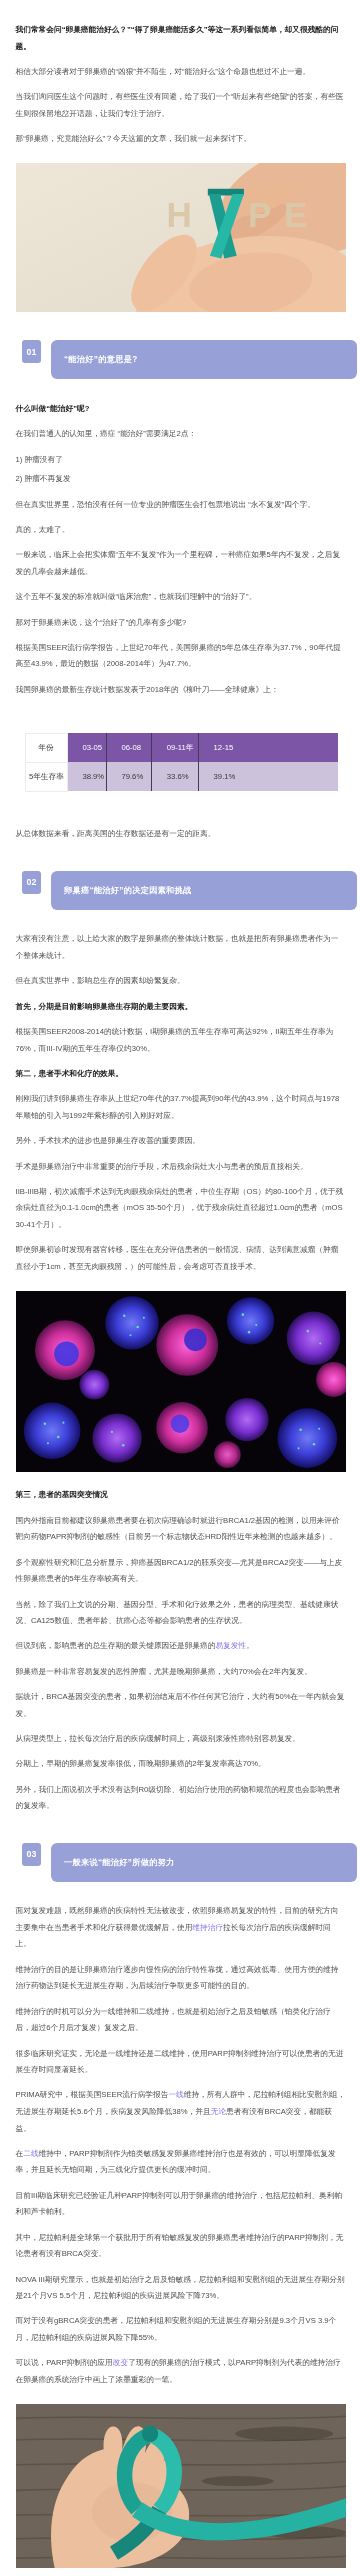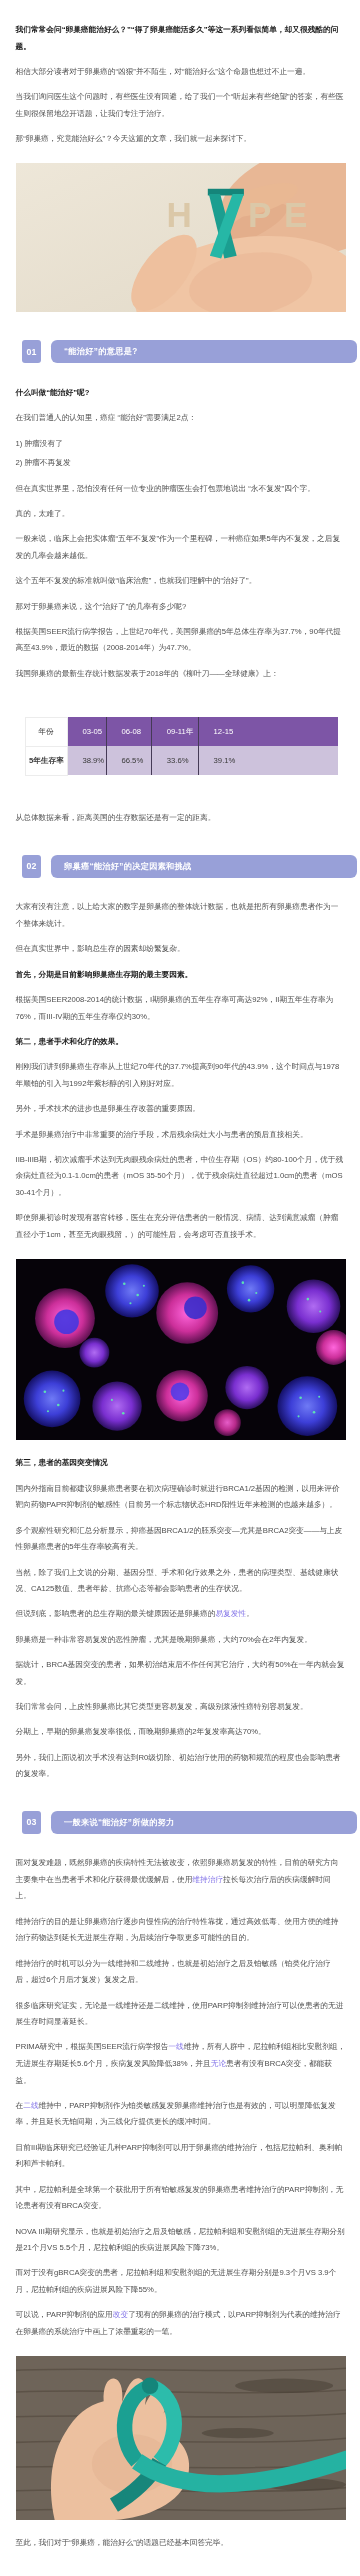--- a/index.html
+++ b/index.html
@@ -8,38 +8,38 @@
   main{padding:13.4px 15.5px 0 15.5px;}
 
   .para{font-size:7.7px;line-height:2.15;color:#4f4f4f;margin:8.8px 0;word-break:break-word;}
   .para.bold{font-weight:bold;color:#1c1c1c;}
   .para.tight{margin:3.1px 0;}
   .inline-link{color:#8273e8;text-decoration:none;cursor:pointer;}
 
   .section-header{display:flex;align-items:stretch;gap:9.3px;margin:28px 0 21.6px 6.2px;}
   .sec-num{width:19.6px;height:23px;background:#98a0d8;color:#fff;font-weight:bold;font-size:8.8px;
     border-radius:3px;display:flex;align-items:center;justify-content:center;flex:0 0 auto;}
-  .sec-bar{flex:1;height:23px;background:#98a0d8;border-radius:6.2px;display:flex;align-items:center;
+  .sec-bar{flex:1;height:39px;background:#98a0d8;border-radius:6.2px;display:flex;align-items:center;
     padding-left:13.4px;margin-right:-11.3px;}
   .sec-title{color:#fff;font-weight:bold;font-size:8.2px;letter-spacing:0.3px;}
 
   figure.photo{margin:15.5px 0px;padding:0;}
   figure.photo svg{display:block;width:100%;}
 
   .table-wrap{margin:17.5px -9.3px 17.5px -7.7px;padding:17px;}
   table.survival{border-collapse:collapse;width:100%;table-layout:fixed;}
   table.survival th,table.survival td{height:29px;font-size:7.7px;font-weight:normal;box-sizing:border-box;}
   table.survival th:nth-child(1){width:13.5%;}
   table.survival th:nth-child(2){width:12.5%;}
   table.survival th:nth-child(3){width:14.5%;}
   table.survival th:nth-child(4){width:15%;}
   thead.sv-head th{background:#7d55a6;color:#ffffff;text-align:left;padding-left:14.4px;}
   thead.sv-head th:first-child{background:#ffffff;color:#3f3f3f;text-align:center;padding-left:0;
     border:0.5px solid #ececec;}
-  tbody.sv-body th{background:#ffffff;color:#3f3f3f;text-align:center;border:0.5px solid #ececec;font-weight:bold;}
+  tbody.sv-body th{background:#ffffff;color:#3f3f3f;text-align:center;border:0.5px solid #ececec;}
   tbody.sv-body td{background:#cdc2dc;color:#3a3a3a;text-align:left;padding-left:14.4px;}
   thead.sv-head th:nth-child(n+3),tbody.sv-body td:nth-child(n+3){border-left:1px solid #453a56;}
 
   .conclusion-wrap{display:flex;justify-content:center;margin:25px 0 13.4px;}
   .conclusion-badge{background:#98a0d8;color:#fff;font-weight:bold;font-size:8.2px;
     padding:5.7px 9.8px;border-radius:10.3px 10.3px 10.3px 1px;box-shadow:2.6px 3.1px 0 #ccd2ed;letter-spacing:0.5px;}
 </style>
 </head>
 <body>
 
@@ -123,21 +123,21 @@
               <th>03-05</th>
               <th>06-08</th>
               <th>09-11年</th>
               <th>12-15</th>
             </tr>
           </thead>
       <tbody class="sv-body">
             <tr>
               <th>5年生存率</th>
               <td>38.9%</td>
-              <td>66.5%</td>
+              <td>79.6%</td>
               <td>33.6%</td>
               <td>39.1%</td>
             </tr>
           </tbody>
     </table>
   </figure>
 
   <p class="para"><span>从总体数据来看，距离美国的生存数据还是有一定的距离。</span></p>
 
   <div class="section-header">
@@ -236,21 +236,21 @@
   <p class="para"><span>多个观察性研究和汇总分析显示，抑癌基因BRCA1/2的胚系突变—尤其是BRCA2突变——与上皮性卵巢癌患者的5年生存率较高有关。</span></p>
 
   <p class="para"><span>当然，除了我们上文说的分期、基因分型、手术和化疗效果之外，患者的病理类型、基线健康状况、CA125数值、患者年龄、抗癌心态等都会影响患者的生存状况。</span></p>
 
   <p class="para"><span>但说到底，影响患者的总生存期的最关键原因还是卵巢癌的</span><a class="inline-link">易复发性</a><span>。</span></p>
 
   <p class="para"><span>卵巢癌是一种非常容易复发的恶性肿瘤，尤其是晚期卵巢癌，大约70%会在2年内复发。</span></p>
 
   <p class="para"><span>据统计，BRCA基因突变的患者，如果初治结束后不作任何其它治疗，大约有50%在一年内就会复发。</span></p>
 
-  <p class="para"><span>我们常常会问，上皮性卵巢癌比其它类型更容易复发，高级别浆液性癌特别容易复发。</span></p>
+  <p class="para"><span>从病理类型上，拉长每次治疗后的疾病缓解时间上，高级别浆液性癌特别容易复发。</span></p>
 
   <p class="para"><span>分期上，早期的卵巢癌复发率很低，而晚期卵巢癌的2年复发率高达70%。</span></p>
 
   <p class="para"><span>另外，我们上面说初次手术没有达到R0级切除、初始治疗使用的药物和规范的程度也会影响患者的复发率。</span></p>
 
   <div class="section-header">
     <div class="sec-num">03</div>
     <div class="sec-bar">
       <span class="sec-title">一般来说“能治好”所做的努力</span>
     </div>

